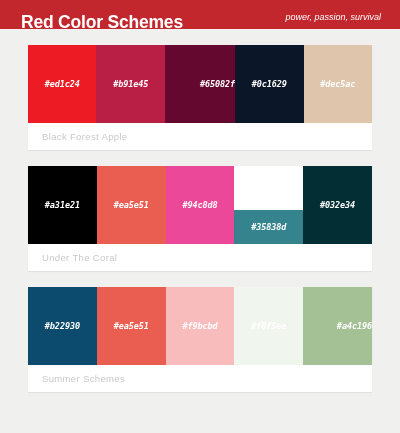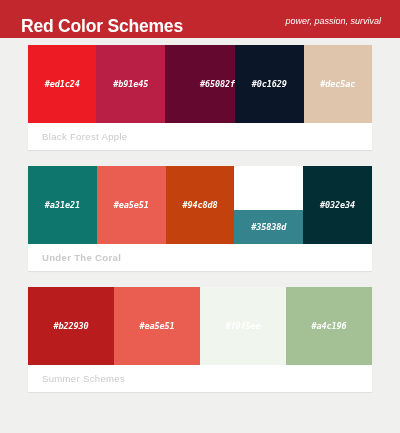--- a/index.html
+++ b/index.html
@@ -9,21 +9,21 @@
   body {
     width: 400px;
     height: 433px;
     background: #f0f0ee;
     font-family: "Liberation Sans", sans-serif;
     overflow: hidden;
   }
 
   
   .header {
-    height: 38px;
+    height: 29px;
     background: #c1272d;
     display: flex;
     align-items: center;
     justify-content: space-between;
     padding: 16px 19px 0 21px;
     box-sizing: border-box;
   }
   .header-title {
     color: #ffffff;
     font-size: 17.5px;
@@ -36,21 +36,21 @@
     color: #ffffff;
     font-size: 9px;
     font-style: italic;
     line-height: 1;
     white-space: nowrap;
     margin-bottom: 11px;
   }
 
   
   .page {
-    padding: 7px 28px 0 28px;
+    padding: 16px 28px 0 28px;
     box-sizing: border-box;
   }
 
   
   .card {
     background: #ffffff;
     margin-bottom: 16px;
     box-shadow: 0 1px 1px rgba(0,0,0,0.06);
   }
   .swatch-row {
@@ -116,53 +116,56 @@
         <span class="swatch-label" style="color: rgb(255, 255, 255);">#dec5ac</span>
       </div>
     </div>
     <div class="card-footer">
       <span class="card-name" style="color: rgb(201, 201, 201);">Black Forest Apple</span>
     </div>
   </div>
 
   <div class="card" style="background: rgb(255, 255, 255);">
     <div class="swatch-row">
-      <div class="swatch" style="background: #0f766e; text-align: center;">
+      <div class="swatch" style="background: #000000; text-align: center;">
         <span class="swatch-label" style="color: rgb(255, 255, 255);">#a31e21</span>
       </div>
       <div class="swatch" style="background: rgb(234, 94, 81);">
         <span class="swatch-label" style="color: rgb(255, 255, 255);">#ea5e51</span>
       </div>
-      <div class="swatch" style="background: #c2410c;">
+      <div class="swatch" style="background: #ec4899;">
         <span class="swatch-label" style="color: rgb(255, 255, 255);">#94c8d8</span>
       </div>
       <div class="swatch" style="background: rgb(53, 131, 141); margin-top: 44px;">
         <span class="swatch-label" style="color: rgb(255, 255, 255);">#35838d</span>
       </div>
       <div class="swatch" style="background: rgb(3, 46, 52);">
         <span class="swatch-label" style="color: rgb(255, 255, 255); text-align: right;">#032e34</span>
       </div>
     </div>
     <div class="card-footer">
-      <span class="card-name" style="color: rgb(201, 201, 201); font-weight: bold;">Under The Coral</span>
+      <span class="card-name" style="color: rgb(201, 201, 201);">Under The Coral</span>
     </div>
   </div>
 
   <div class="card" style="background: rgb(255, 255, 255);">
     <div class="swatch-row">
-      <div class="swatch" style="background: #b91c1c;">
+      <div class="swatch" style="background: #0c4a6e;">
         <span class="swatch-label" style="color: rgb(255, 255, 255);">#b22930</span>
       </div>
       <div class="swatch" style="background: rgb(234, 94, 81);">
         <span class="swatch-label" style="color: rgb(255, 255, 255);">#ea5e51</span>
       </div>
+      <div class="swatch" style="background: rgb(249, 188, 189);">
+        <span class="swatch-label" style="color: rgb(255, 255, 255);">#f9bcbd</span>
+      </div>
       <div class="swatch" style="background: rgb(240, 245, 238);">
         <span class="swatch-label" style="color: rgb(255, 255, 255);">#f0f5ee</span>
       </div>
-      <div class="swatch" style="background: rgb(164, 193, 150);">
+      <div class="swatch" style="background: rgb(164, 193, 150); justify-content: flex-end;">
         <span class="swatch-label" style="color: rgb(255, 255, 255);">#a4c196</span>
       </div>
     </div>
     <div class="card-footer">
       <span class="card-name" style="color: rgb(201, 201, 201);">Summer Schemes</span>
     </div>
   </div>
 
 </div>
 

